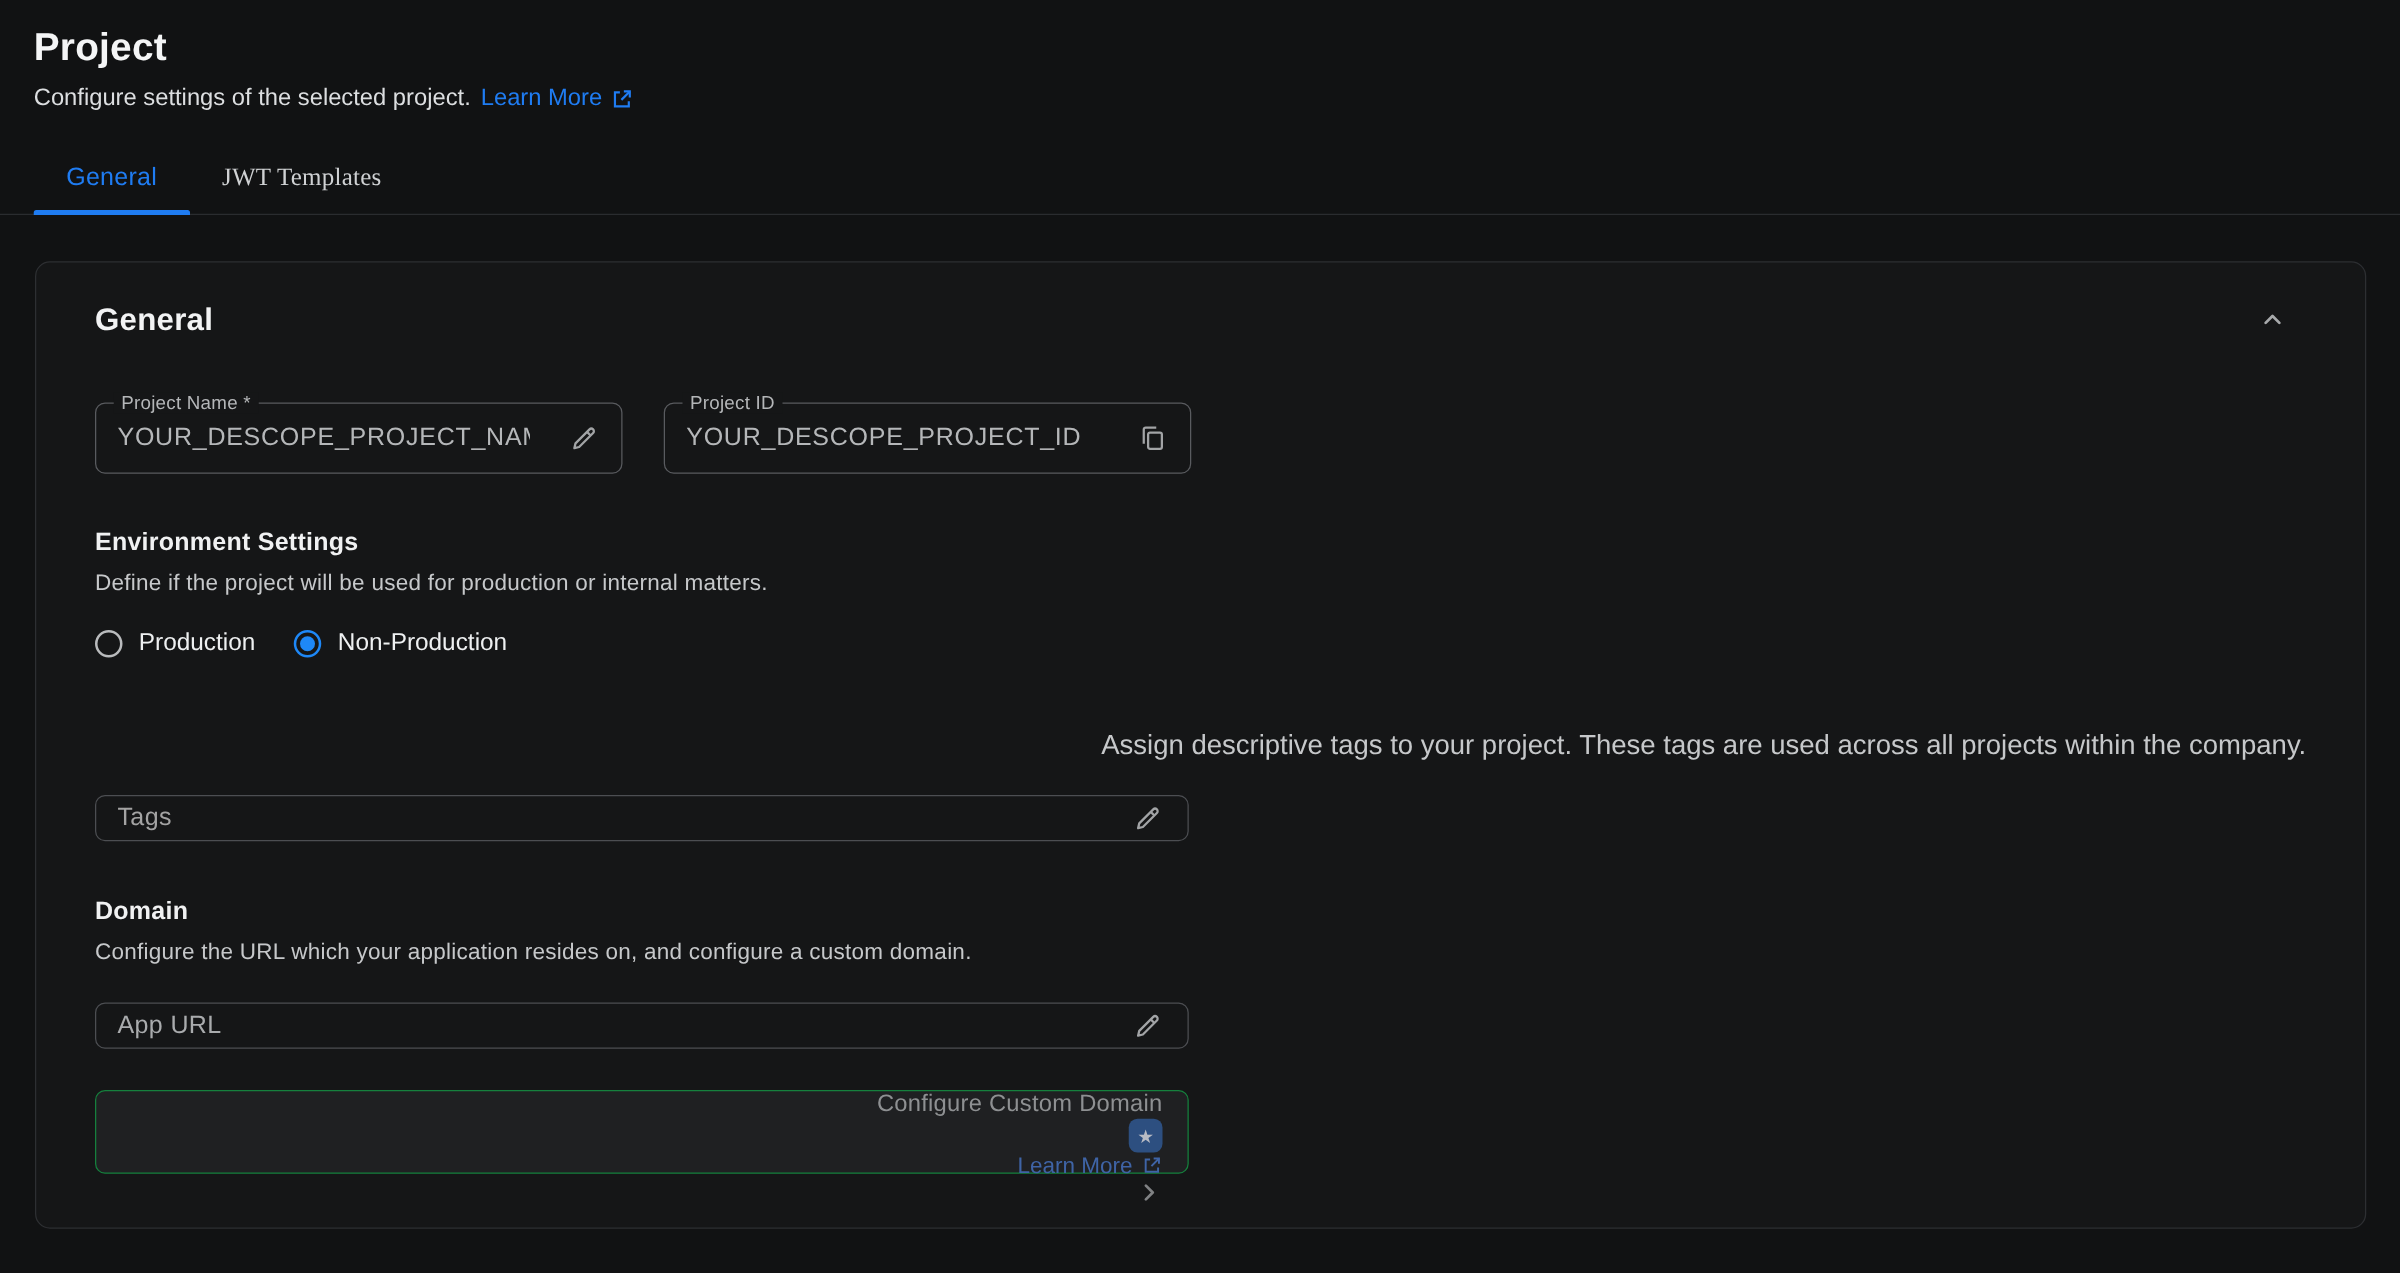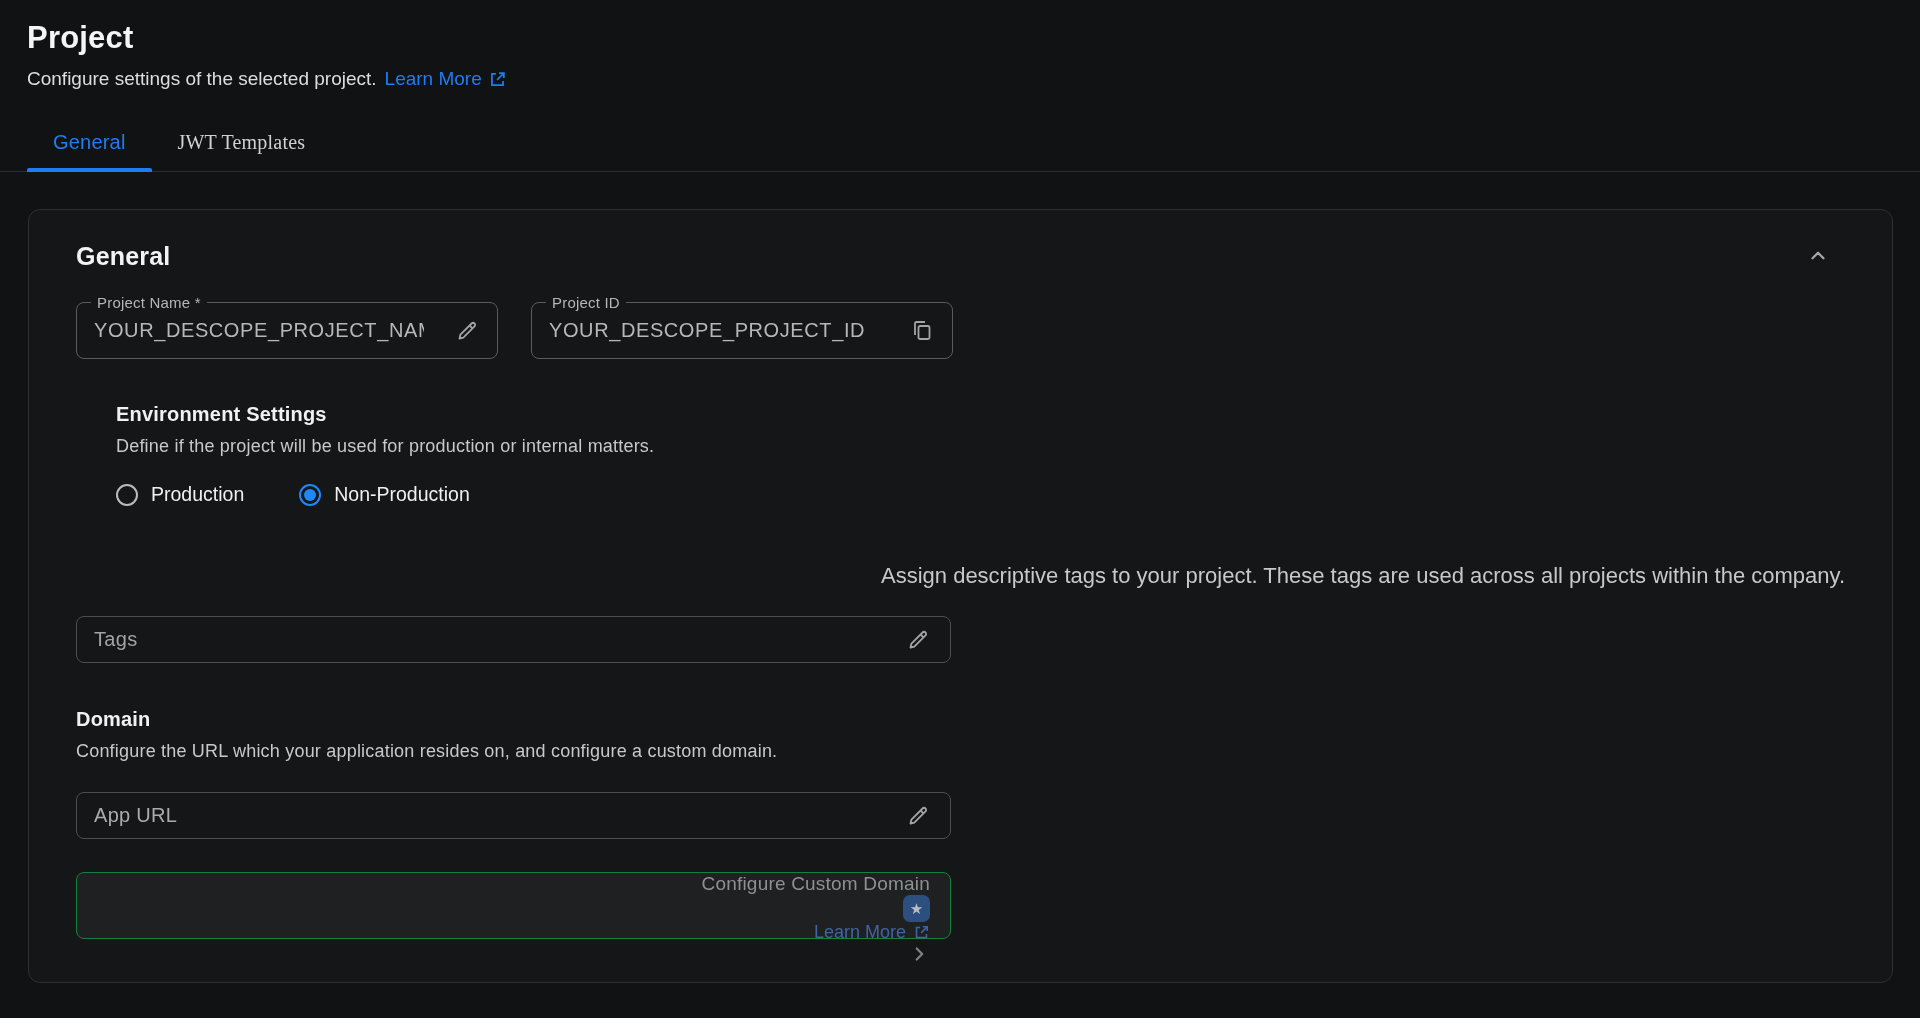--- a/index.html
+++ b/index.html
@@ -43,40 +43,40 @@
   .card-header { display:flex; align-items:center; justify-content:space-between; }
   .card-title { font-size:25px; font-weight:700; color:#f2f3f4; letter-spacing:.2px; }
   .collapse-btn { background:none; border:none; color:#a7a9ab; cursor:pointer; margin-right:12px; padding:4px; }
   .collapse-btn svg { display:block; }
 
   
   .fields-row { margin-top:31px; display:flex; gap:33px; }
   .outlined-field {
     position:relative; width:422px; height:57px;
     border:1px solid #595b5f; border-radius:8px;
-    display:flex; align-items:center; padding:0 14px 0 17px;
+    display:flex; align-items:center; padding:0 14px 0 17px;margin-top:20px;
   }
   .outlined-field .notch-label {
     position:absolute; top:-9px; left:14px;
     background:#151617; padding:0 6px;
     font-size:15px; color:#b4b6b8; letter-spacing:.2px; line-height:17px;
   }
   .field-value {
     flex:1; font-size:20px; color:#b5b7b9; letter-spacing:.6px;
     white-space:nowrap; overflow:hidden; max-width:330px;
   }
   .field-icon-btn { background:none; border:none; color:#a2a4a6; cursor:pointer; padding:4px; margin-left:auto; }
   .field-icon-btn svg { display:block; }
 
   
   .section-title { font-size:20px; font-weight:700; color:#f0f1f2; letter-spacing:.2px; }
   .section-desc { margin-top:10px; font-size:18px; color:#c6c8ca; letter-spacing:.2px; }
 
-  .env-section { margin-top:44px;margin-left:40px; }
-  .radio-row { margin-top:26px; display:flex; align-items:center; gap:55px; }
+  .env-section { margin-top:44px; }
+  .radio-row { margin-top:26px; display:flex; align-items:center; gap:31px; }
   .radio-item { display:flex; align-items:center; gap:13px; cursor:pointer; }
   .radio-circle {
     width:22px; height:22px; border-radius:50%;
     border:2px solid #b9bbbd; position:relative; flex:0 0 auto;
   }
   .radio-item.selected .radio-circle { border-color:#1e88f7; }
   .radio-item.selected .radio-circle::after {
     content:""; position:absolute; inset:3px; border-radius:50%; background:#1e88f7;
   }
   .radio-label { font-size:19.5px; color:#eef0f1; }

